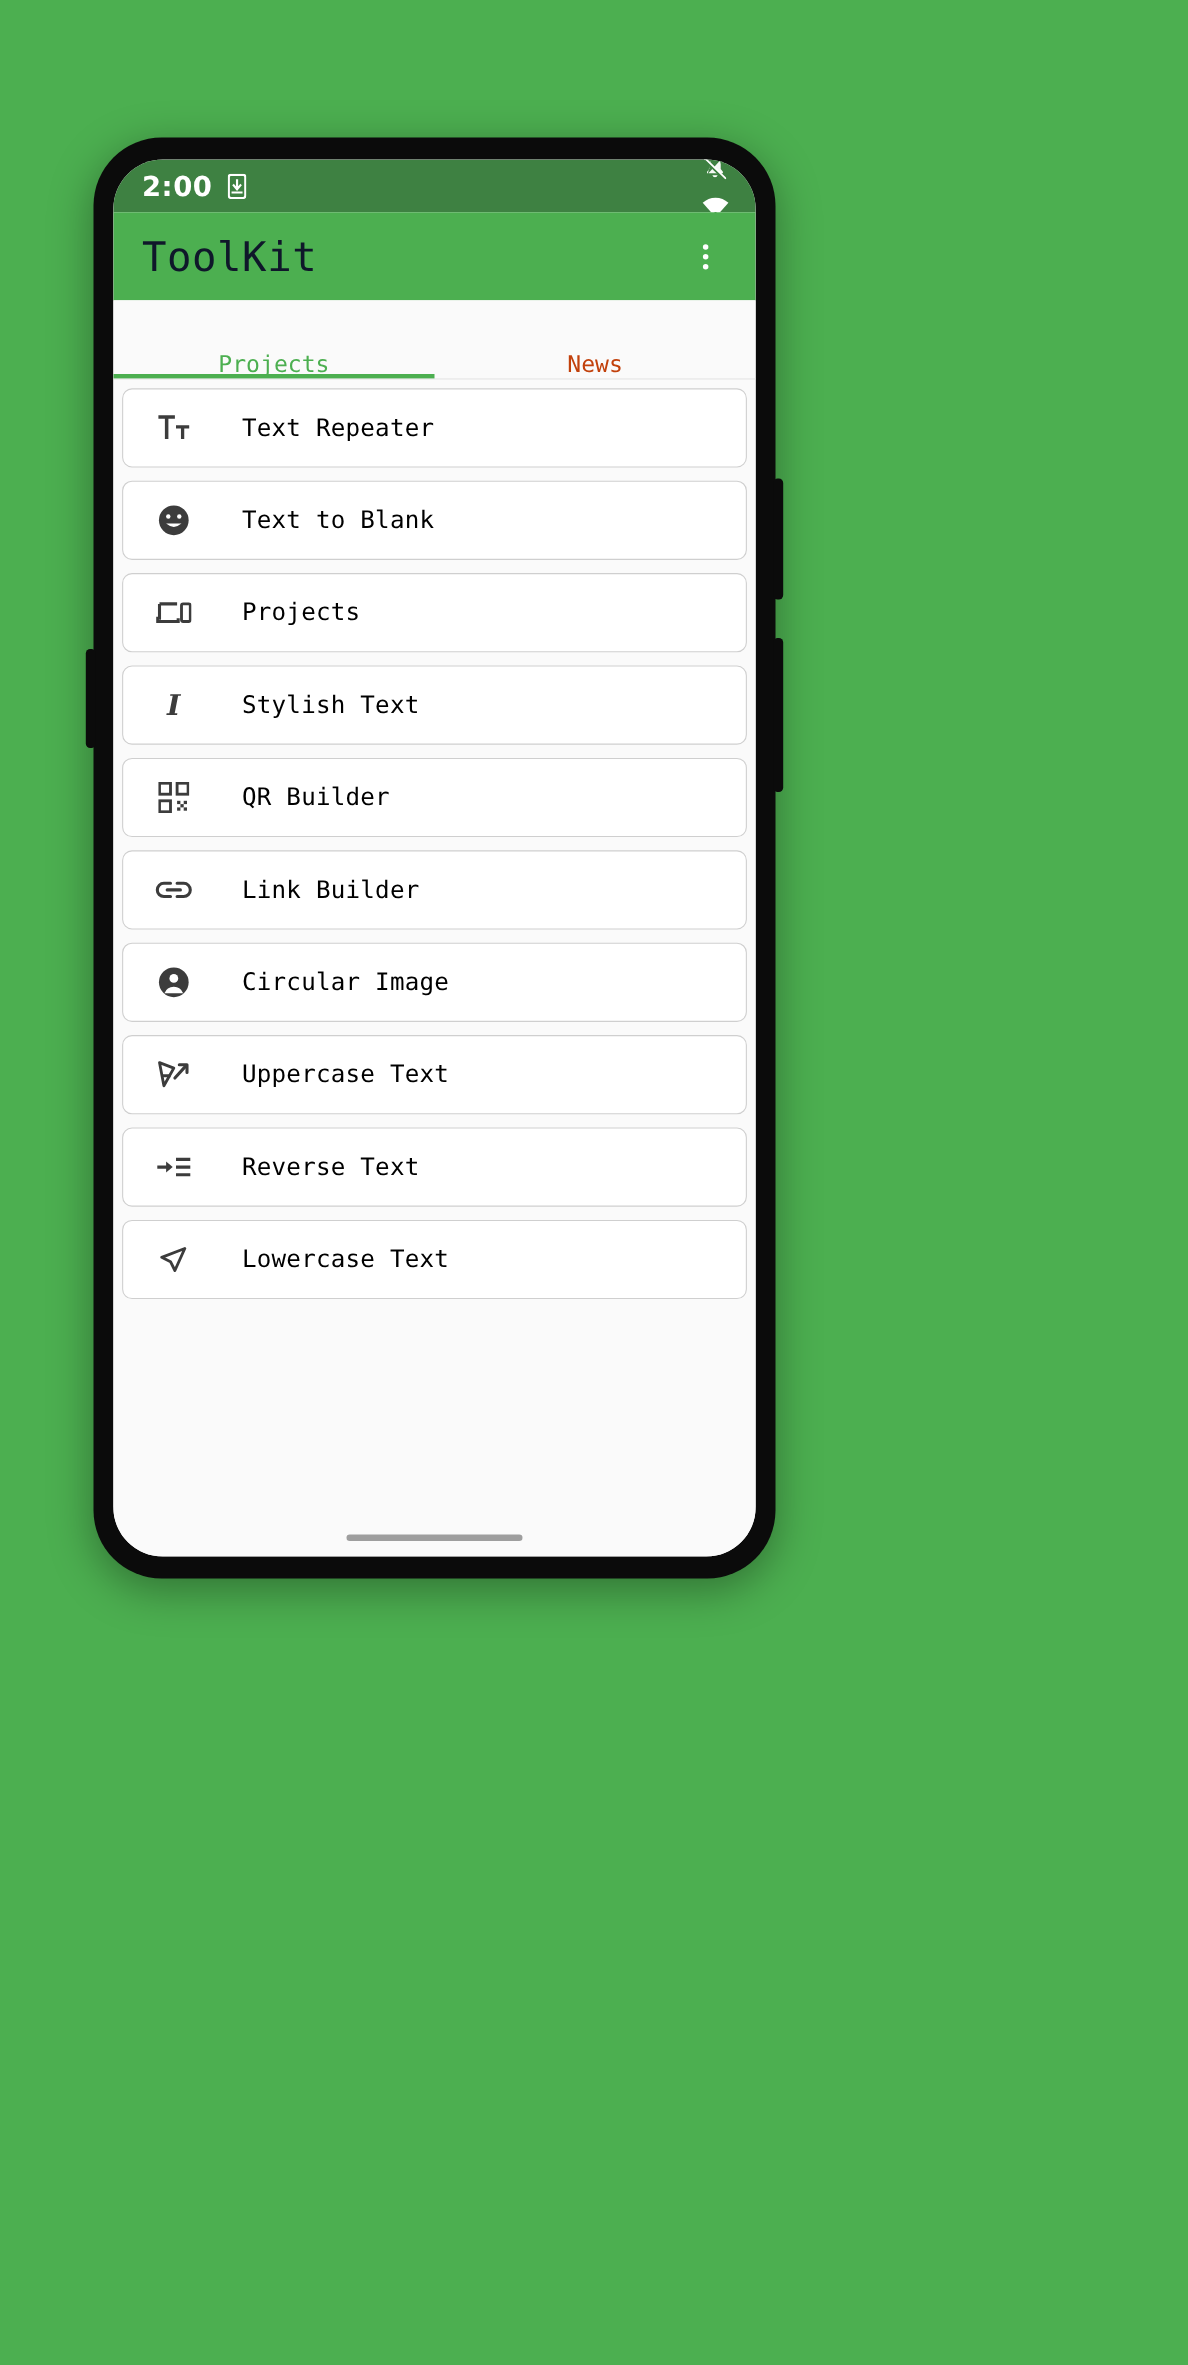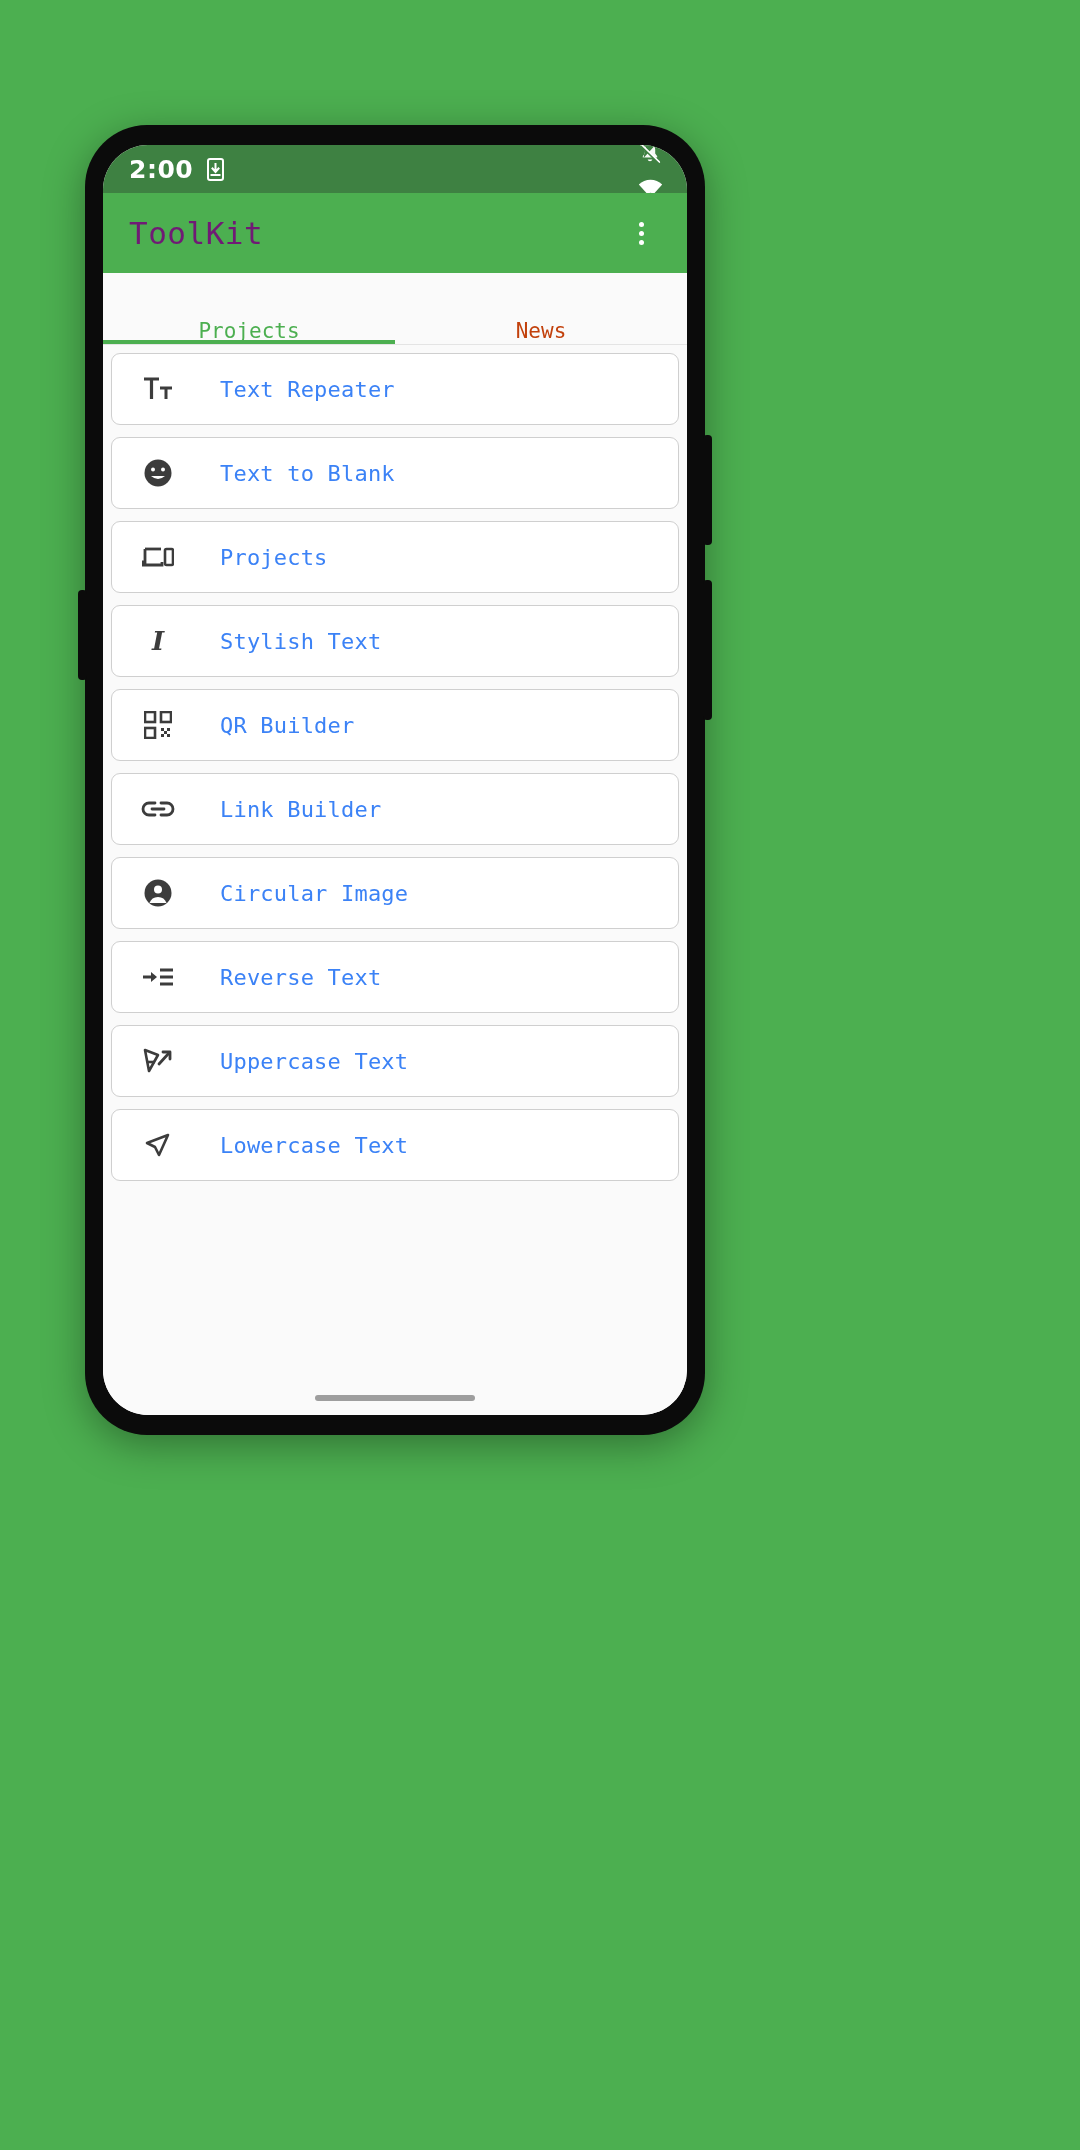--- a/index.html
+++ b/index.html
@@ -84,22 +84,22 @@
   
   #app-bar {
     height: 80px;
     background: #4CAF50;
     display: flex;
     align-items: center;
     padding: 0 26px;
     flex: 0 0 auto;
   }
   #app-title {
-    color: #701a75;
-    font-size: 31px;
+    color: #0f172a;
+    font-size: 37px;
     letter-spacing: 0.5px;
   }
   #overflow-menu-button {
     margin-left: auto;
     width: 40px; height: 40px;
     display: flex; flex-direction: column;
     align-items: center; justify-content: center;
     gap: 4px;
     cursor: pointer;
   }
@@ -159,21 +159,21 @@
     width: 48px;
     display: flex;
     align-items: center;
     justify-content: center;
     color: #3c3c3c;
     flex: 0 0 auto;
   }
   .tool-label {
     margin-left: 38px;
     font-size: 22px;
-    color: #3b82f6;
+    color: #000000;
     letter-spacing: 0.2px;
   }
 
   
   #nav-bar {
     height: 34px;
     background: #fafafa;
     display: flex;
     align-items: center;
     justify-content: center;
@@ -340,43 +340,43 @@
             <circle cx="15" cy="15" r="13.5" fill="#3c3c3c"></circle>
             <circle cx="15" cy="11.5" r="4" fill="#ffffff"></circle>
             <path d="M6.5 25 a9 9 0 0 1 17 0 z" fill="#ffffff"></path>
           </svg>
         </div>
         <div class="tool-label">Circular Image</div>
       </div>
 
       <div class="tool-row">
         <div class="tool-icon">
-          <svg width="32" height="22" viewBox="0 0 32 22">
-            <path d="M1 11 H12" stroke="#3c3c3c" stroke-width="3" stroke-linecap="butt"></path>
-            <path d="M9 6 L15 11 L9 16 z" fill="#3c3c3c"></path>
-            <path d="M18 4 H31 M18 11 H31 M18 18 H31" stroke="#3c3c3c" stroke-width="2.8"></path>
-          </svg>
-        </div>
-        <div class="tool-label">Reverse Text</div>
-      </div>
-
-      <div class="tool-row">
-        <div class="tool-icon">
           <svg width="32" height="30" viewBox="0 0 32 30">
             <path d="M3 4 L16 9 L7 25 z" fill="none" stroke="#3c3c3c" stroke-width="2.6" stroke-linejoin="round"></path>
             <path d="M6 16 H13" stroke="#3c3c3c" stroke-width="2.6"></path>
             <path d="M17 18 L27 7" stroke="#3c3c3c" stroke-width="2.8" stroke-linecap="round"></path>
             <path d="M21 6 H28 V13" fill="none" stroke="#3c3c3c" stroke-width="2.8" stroke-linecap="round" stroke-linejoin="round"></path>
           </svg>
         </div>
         <div class="tool-label">Uppercase Text</div>
       </div>
 
       <div class="tool-row">
         <div class="tool-icon">
+          <svg width="32" height="22" viewBox="0 0 32 22">
+            <path d="M1 11 H12" stroke="#3c3c3c" stroke-width="3" stroke-linecap="butt"></path>
+            <path d="M9 6 L15 11 L9 16 z" fill="#3c3c3c"></path>
+            <path d="M18 4 H31 M18 11 H31 M18 18 H31" stroke="#3c3c3c" stroke-width="2.8"></path>
+          </svg>
+        </div>
+        <div class="tool-label">Reverse Text</div>
+      </div>
+
+      <div class="tool-row">
+        <div class="tool-icon">
           <svg width="32" height="30" viewBox="0 0 32 30">
             <path d="M26 5 L5 13 L13 17 L17 25 z" fill="none" stroke="#3c3c3c" stroke-width="2.6" stroke-linejoin="round"></path>
           </svg>
         </div>
         <div class="tool-label">Lowercase Text</div>
       </div>
 
     </div>
 
     <div id="nav-bar">

